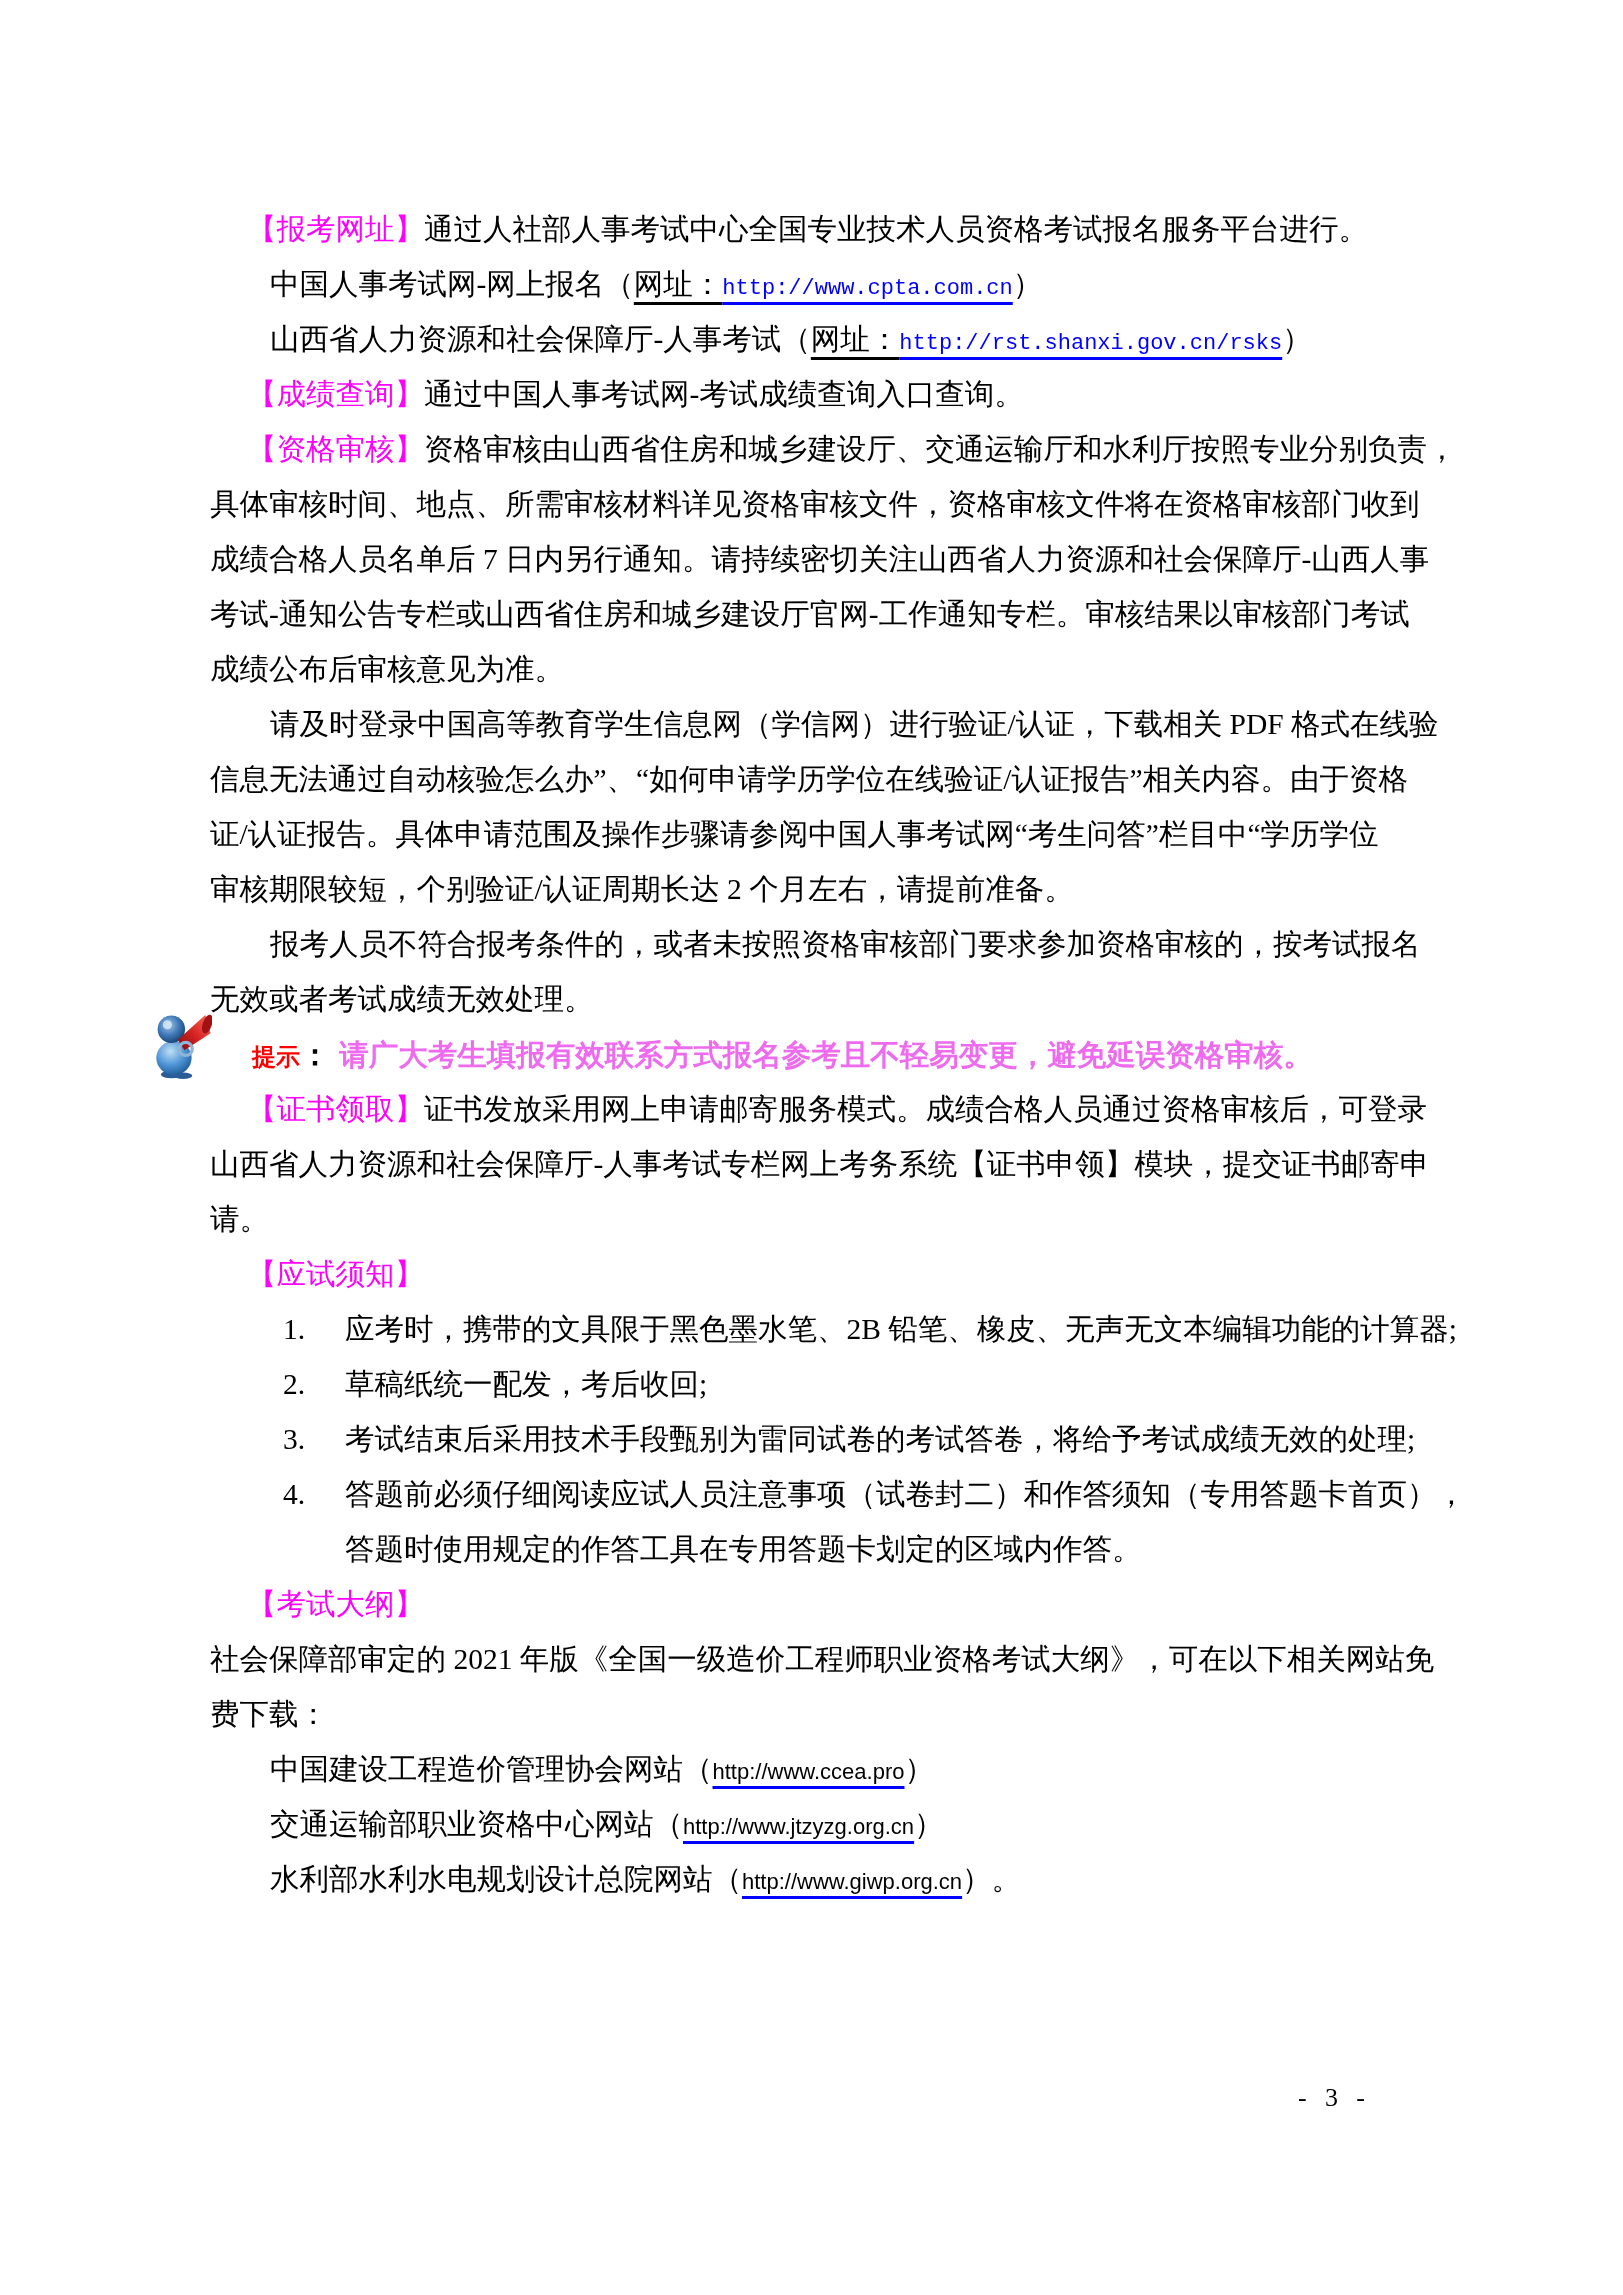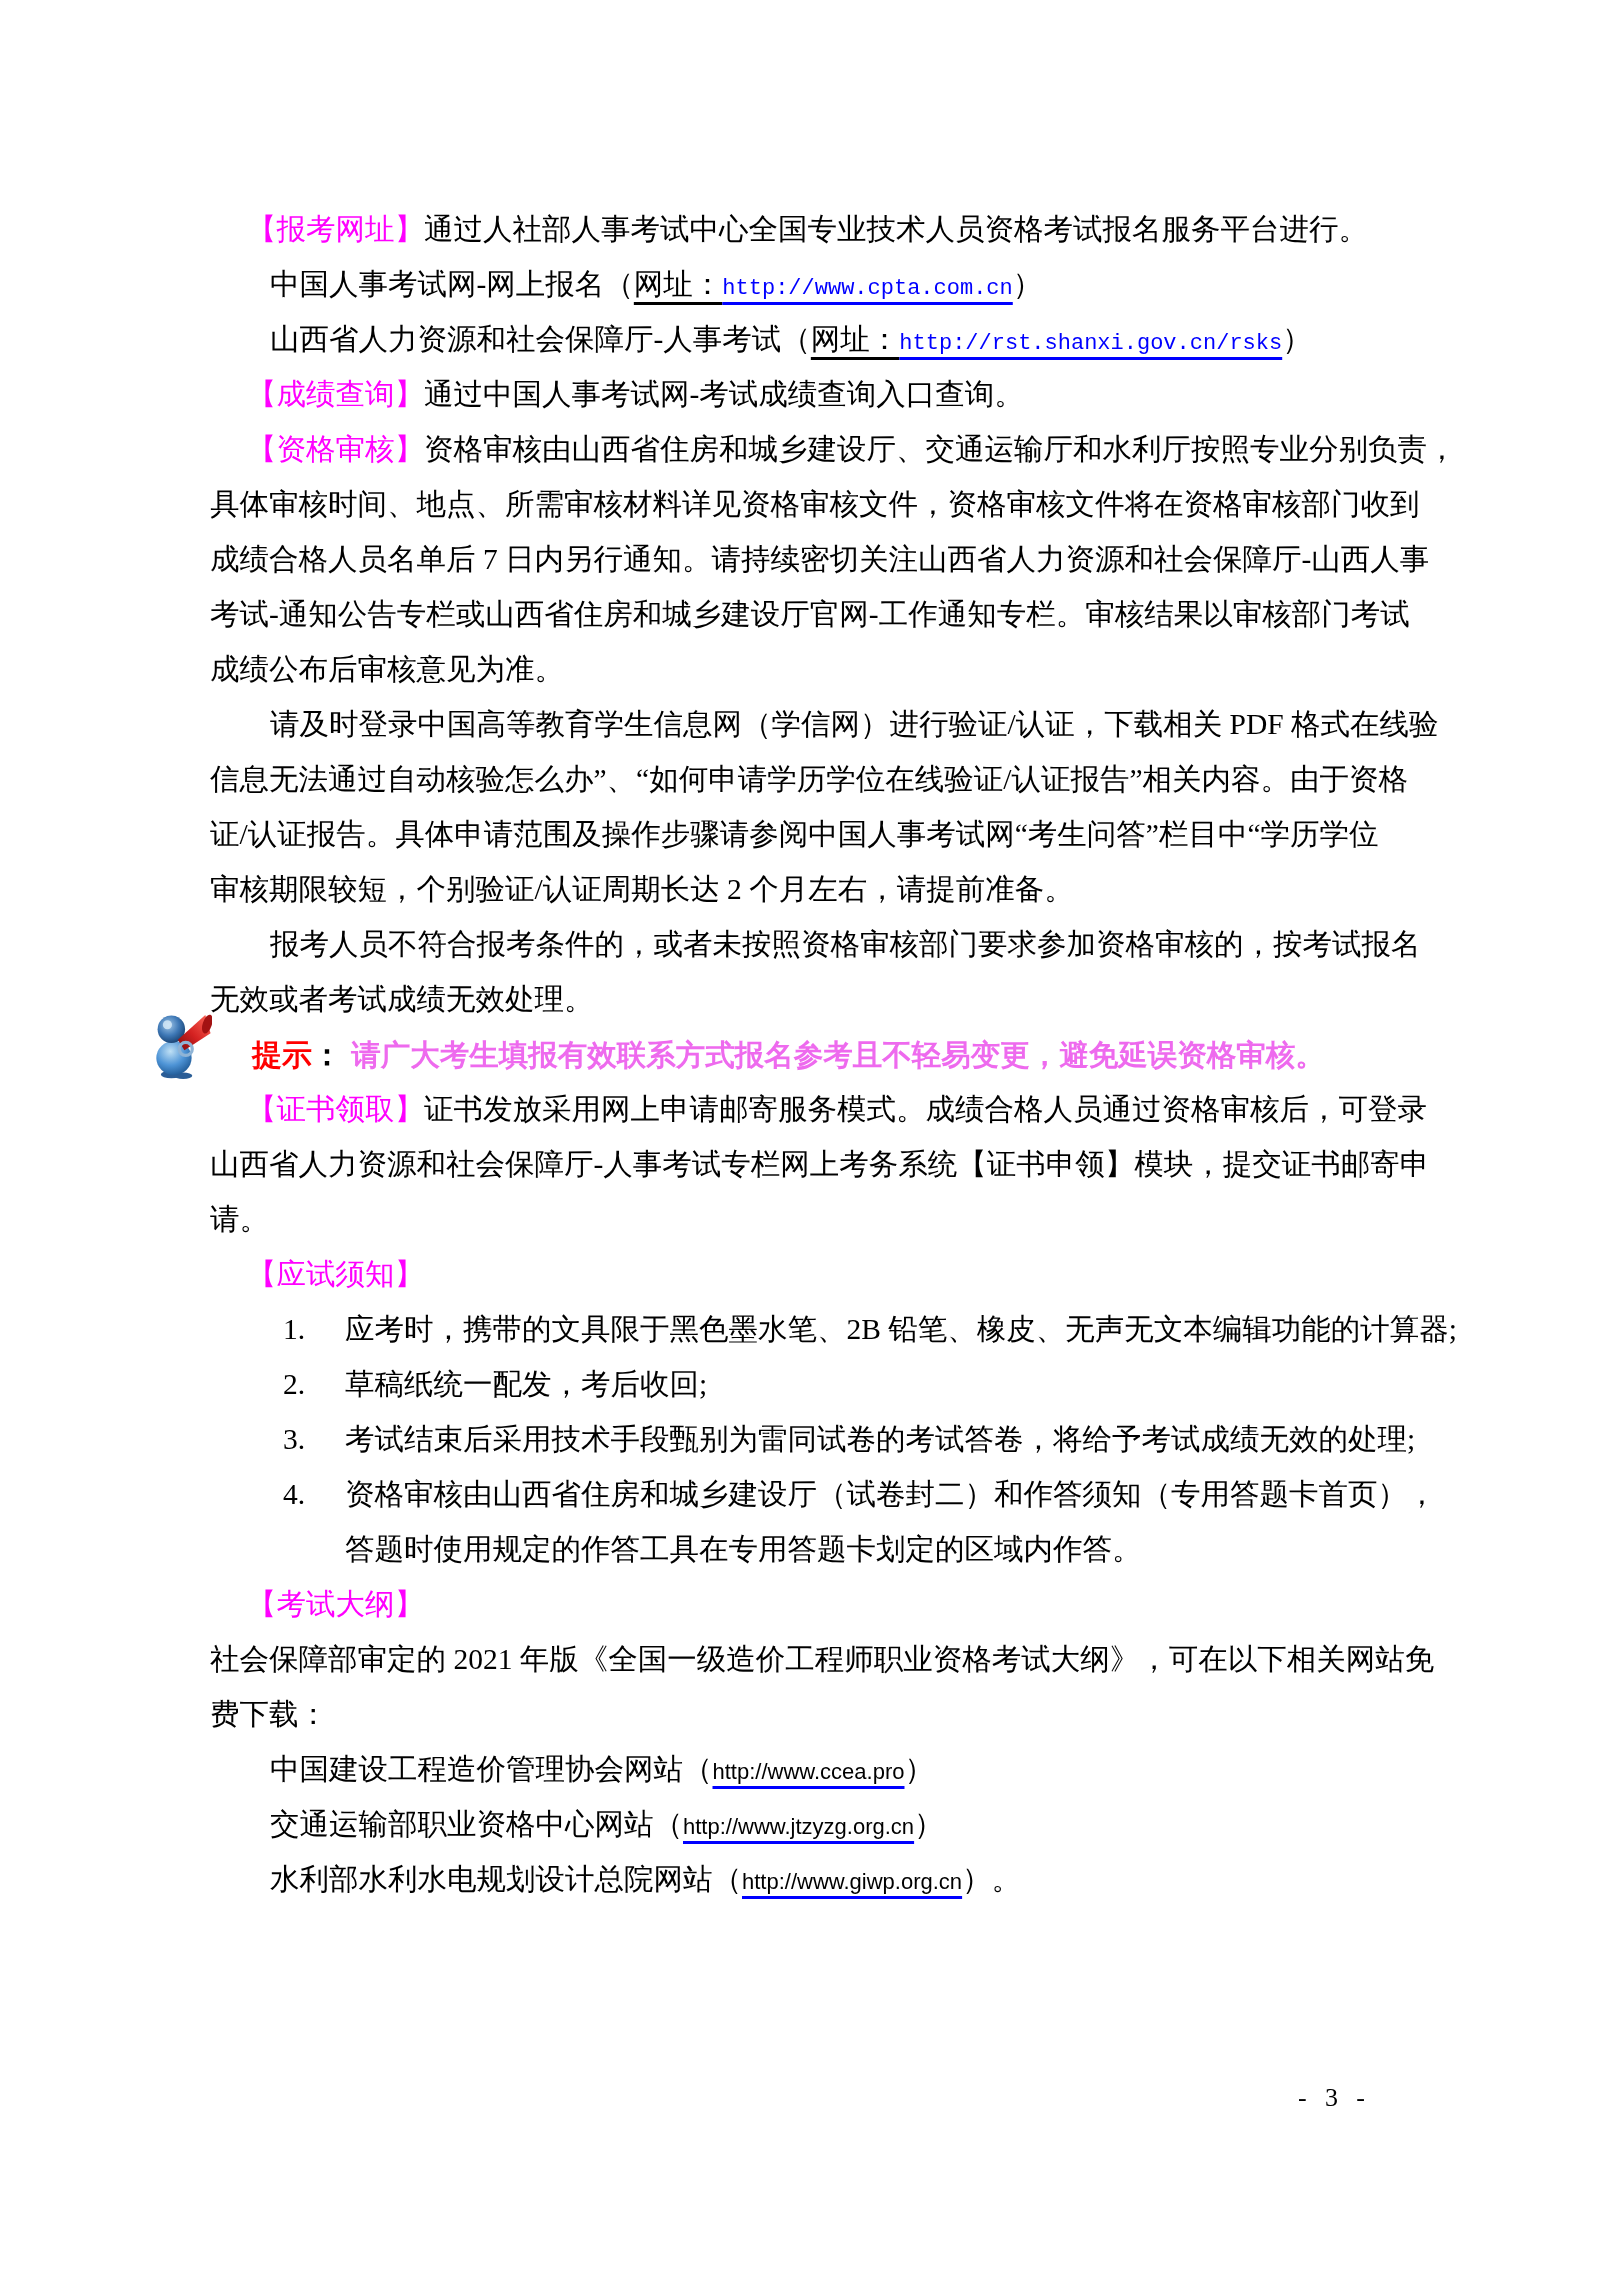--- a/index.html
+++ b/index.html
@@ -38,21 +38,21 @@
     font-family:"Liberation Sans","DejaVu Sans",sans-serif;
     font-size:22px;color:#000000;
     text-decoration:underline;
     text-decoration-thickness:2.6px;
     text-underline-offset:6.5px;
     text-decoration-color:#0000FF;
     cursor:pointer;
   }
   .tip-label{
     font-family:"Liberation Sans","DejaVu Sans",sans-serif;
-    font-weight:bold;color:#FF0000;font-size:30px;
+    font-weight:bold;color:#FF0000;font-size:24px;
   }
   .tip-colon{
     font-family:"Liberation Sans","DejaVu Sans",sans-serif;
     font-weight:bold;color:#000;font-size:30px;
   }
   .tip-text{
     font-family:Liberation Mono, monospace;
     font-weight:bold;color:#EE6AEE;font-size:29.5px;
     padding-left:9.2px;
   }
@@ -124,21 +124,21 @@
     <div class="line ind-tip"><span class="tip-label">提示</span><span class="tip-colon">：</span><span class="tip-text">请广大考生填报有效联系方式报名参考且不轻易变更，避免延误资格审核。</span></div>
 
     <div class="line ind-h"><span class="hdr">【证书领取】</span><span>证书发放采用网上申请邮寄服务模式。成绩合格人员通过资格审核后，可登录</span></div>
     <div class="line">山西省人力资源和社会保障厅-人事考试专栏网上考务系统【证书申领】模块，提交证书邮寄申</div>
     <div class="line">请。</div>
 
     <div class="line ind-h"><span class="hdr">【应试须知】</span></div>
     <div class="line ind-li"><span class="li-num">1.</span><span>应考时，携带的文具限于黑色墨水笔、2B 铅笔、橡皮、无声无文本编辑功能的计算器;</span></div>
     <div class="line ind-li"><span class="li-num">2.</span><span>草稿纸统一配发，考后收回;</span></div>
     <div class="line ind-li"><span class="li-num">3.</span><span>考试结束后采用技术手段甄别为雷同试卷的考试答卷，将给予考试成绩无效的处理;</span></div>
-    <div class="line ind-li"><span class="li-num">4.</span><span>资格审核由山西省住房和城乡建设厅（试卷封二）和作答须知（专用答题卡首页），</span></div>
+    <div class="line ind-li"><span class="li-num">4.</span><span>答题前必须仔细阅读应试人员注意事项（试卷封二）和作答须知（专用答题卡首页），</span></div>
     <div class="line ind-li2">答题时使用规定的作答工具在专用答题卡划定的区域内作答。</div>
 
     <div class="line ind-h"><span class="hdr">【考试大纲】</span></div>
     <div class="line">社会保障部审定的 2021 年版《全国一级造价工程师职业资格考试大纲》，可在以下相关网站免</div>
     <div class="line">费下载：</div>
     <div class="line ind-p"><span>中国建设工程造价管理协会网站（</span><a class="url-sans">http://www.ccea.pro</a><span>）</span></div>
     <div class="line ind-p"><span>交通运输部职业资格中心网站（</span><a class="url-sans">http://www.jtzyzg.org.cn</a><span>）</span></div>
     <div class="line ind-p"><span>水利部水利水电规划设计总院网站（</span><a class="url-sans">http://www.giwp.org.cn</a><span>）。</span></div>
 
   </div>

